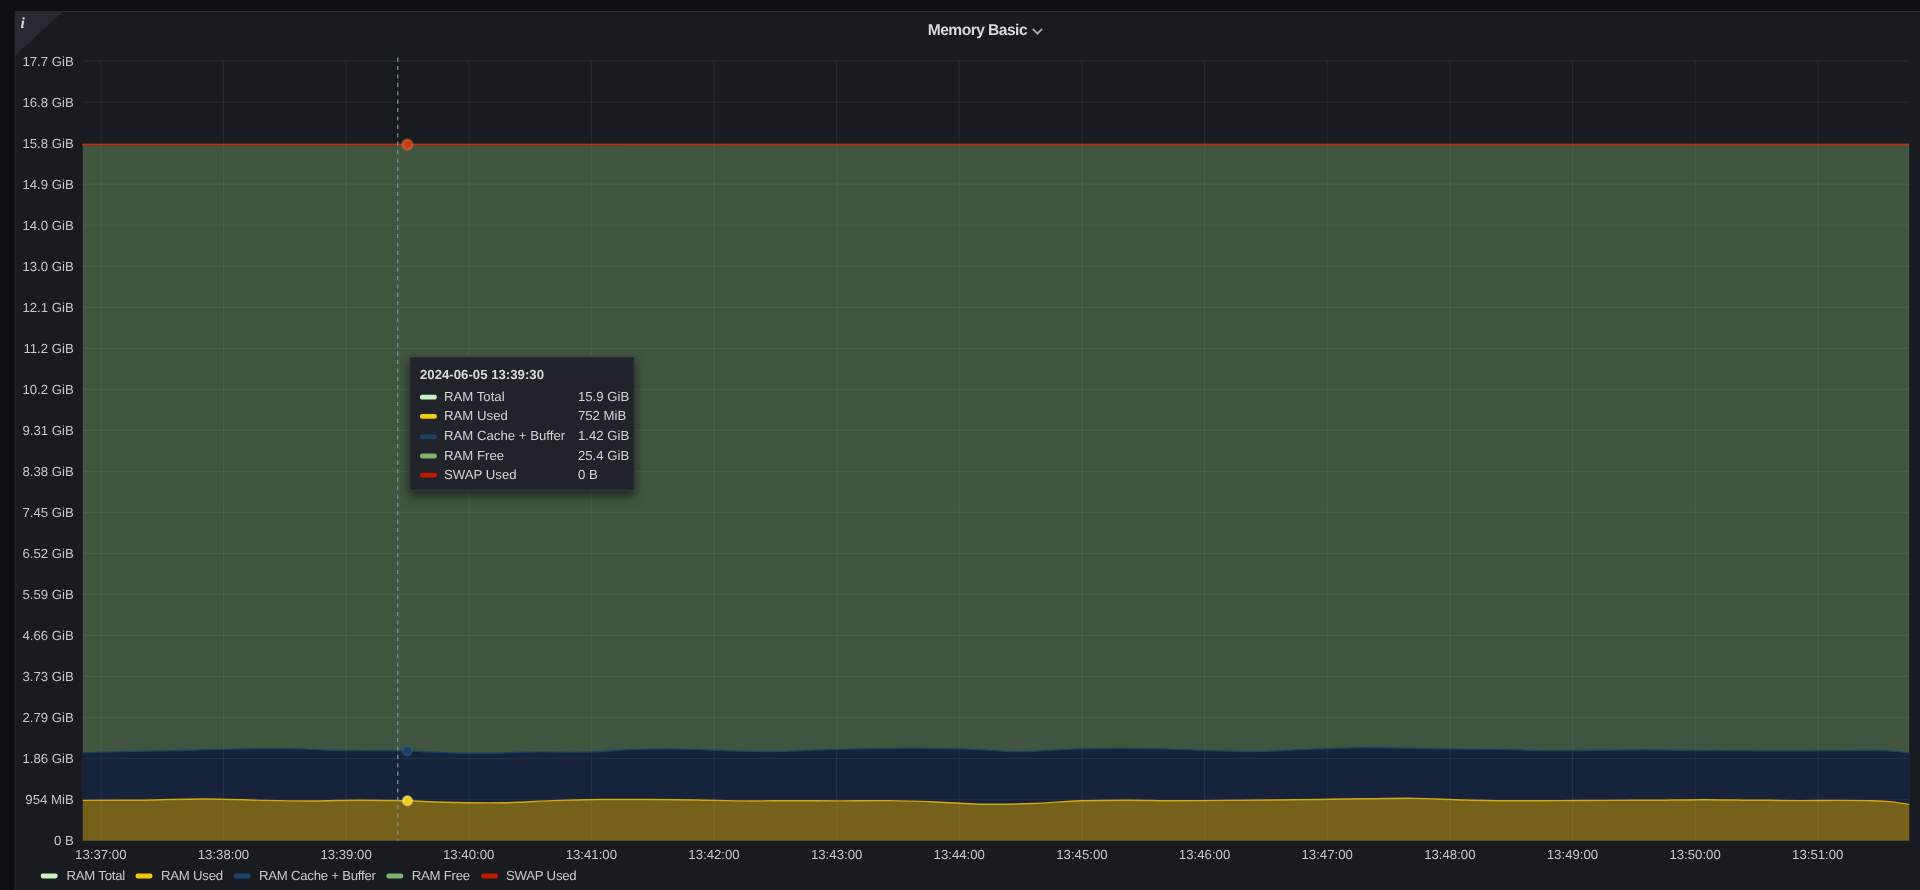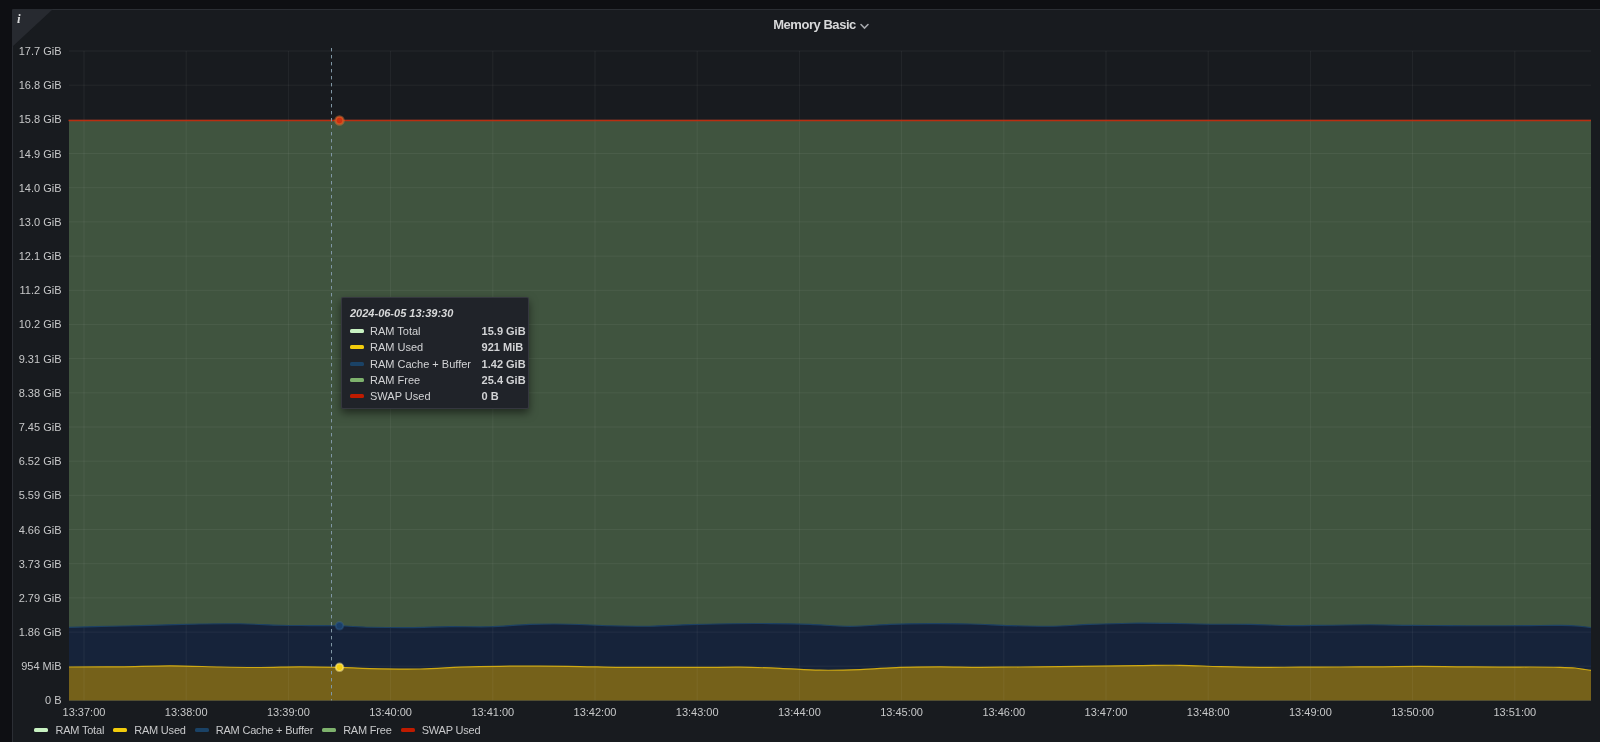--- a/index.html
+++ b/index.html
@@ -15,25 +15,25 @@
   #chev { position:absolute; left:858.5px; top:21px; }
   svg text { font-family:"Liberation Sans",sans-serif; font-size:11px; fill:#c7c8c9; }
   #legend { position:absolute; left:34.4px; top:724px; display:flex; align-items:center;
     column-gap:9px; color:#c8c9cb; font-size:11px; letter-spacing:-0.2px; white-space:nowrap; }
   .li { display:flex; align-items:center; }
   .sw { display:inline-block; flex-shrink:0; width:14px; height:4px; border-radius:1.5px; margin-right:7px; }
   #tooltip { position:absolute; left:341px; top:297px; width:188px; height:112px;
     background:#202329; border:1px solid rgba(204,204,220,0.12); border-radius:2px;
     box-shadow:0 4px 8px rgba(0,0,0,0.5); padding:9px 6px 6px 7px; color:#d2d3d5;
     font-size:11px; white-space:nowrap; }
-  #tthead { font-weight:bold; color:#d8d9da; margin:0 0 4px 1px; font-size:11px;font-style:italic; }
+  #tthead { font-weight:bold; color:#d8d9da; margin:0 0 4px 1px; font-size:11px; }
   .ttrow { display:flex; align-items:center; height:16.3px; }
   .ttrow .sw { margin:0 6px 0 1px; }
   .ttlab { display:inline-block; width:111.6px; flex-shrink:0; }
-  .ttval { flex-shrink:0;font-weight:bold; }
+  .ttval { flex-shrink:0; }
 </style></head>
 <body>
 <div id="panel"></div>
 <div id="infocorner"></div>
 <div id="infoi">i</div>
 <div id="title">Memory Basic</div>
 <svg id="chev" width="11" height="11" viewBox="0 0 11 11">
     <path d="M2 3.5 L5.5 7 L9 3.5" stroke="#a5a8ac" stroke-width="1.6" fill="none" stroke-linecap="round"></path>
   </svg>
 <svg width="1600" height="742" style="position:absolute;left:0;top:0">
@@ -132,21 +132,21 @@
 <div id="tooltip">
   <div id="tthead">2024-06-05 13:39:30</div>
   <div class="ttrow">
       <span class="sw" style="background:#c8f2c2"></span>
       <span class="ttlab">RAM Total</span>
       <span class="ttval">15.9 GiB</span>
     </div>
   <div class="ttrow">
       <span class="sw" style="background:#f2cc0c"></span>
       <span class="ttlab">RAM Used</span>
-      <span class="ttval">921 MiB</span>
+      <span class="ttval">752 MiB</span>
     </div>
   <div class="ttrow">
       <span class="sw" style="background:#1a4266"></span>
       <span class="ttlab">RAM Cache + Buffer</span>
       <span class="ttval">1.42 GiB</span>
     </div>
   <div class="ttrow">
       <span class="sw" style="background:#7eb26d"></span>
       <span class="ttlab">RAM Free</span>
       <span class="ttval">25.4 GiB</span>

